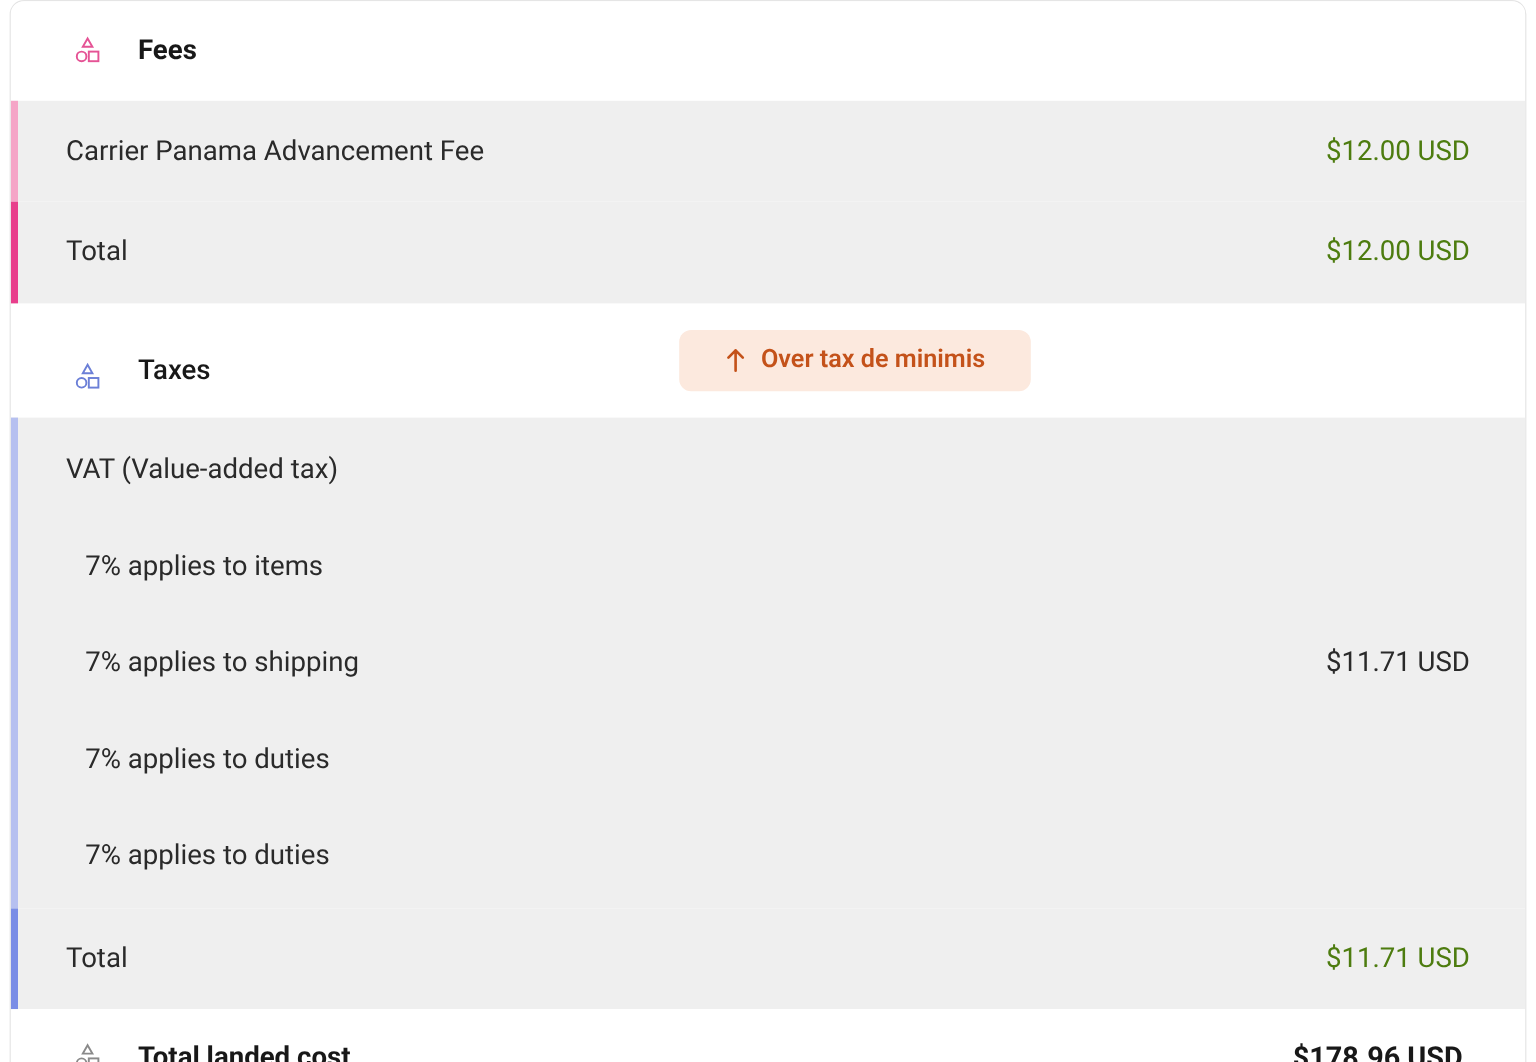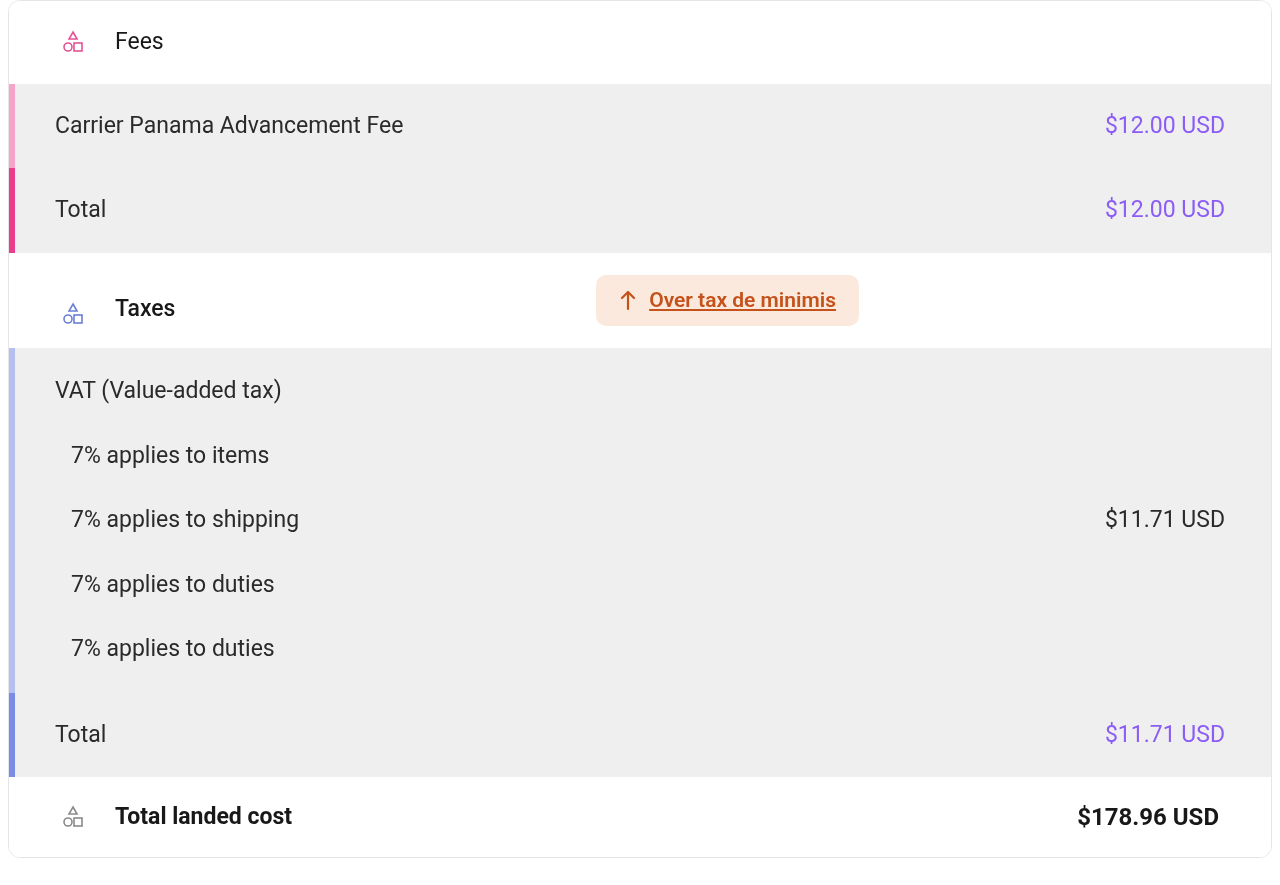--- a/index.html
+++ b/index.html
@@ -29,21 +29,21 @@
       background: #fff;
     }
     .section-header .icon {
       margin-right: 30px;
       display: inline-flex;
       align-items: center;
       justify-content: center;
     }
     .section-header .label {
       font-size: 23px;
-      font-weight: 400;
+      font-weight: 700;
       color: #181818;
     }
     .section-body {
       background: #efefef;
       border-left: 6px solid transparent;
       padding: 0 46px 0 40px;
     }
     .fees-row {
       border-left-color: #f5a5c7;
     }
@@ -57,21 +57,21 @@
       display: flex;
       justify-content: space-between;
       padding: 25px 0;
     }
     .line .left {
       font-size: 23px;
       color: #2a2a2a;
     }
     .line .right {
       font-size: 23px;
-      color: #8b5cf6;
+      color: #4d7c0f;
       white-space: nowrap;
     }
     .line.total .left,
     .line.total .right {
       font-weight: 400;
     }
     .taxes-header {
       display: flex;
       align-items: flex-end;
       padding: 22px 52px;
@@ -86,42 +86,41 @@
       font-weight: 500;
       color: #181818;
     }
     .badge {
       margin-left: auto;
       margin-right: 360px;
       background: #fce9de;
       color: #c4521a;
       font-weight: 600;
       font-size: 21px;
-      padding: 10px 23px;
+      padding: 10px 38px;
       border-radius: 10px;
       display: inline-flex;
       align-items: center;
       gap: 12px;
-      text-decoration: underline;
     }
     .badge .arrow {
       display: inline-flex;
     }
     .vat-block {
       background: #efefef;
       border-left: 6px solid #b6c0f0;
       padding: 26px 46px 26px 40px;
       display: flex;
       justify-content: space-between;
       align-items: center;
     }
     .vat-left {
       display: flex;
       flex-direction: column;
-      gap: 30px;
+      gap: 46px;
     }
     .vat-title {
       font-size: 23px;
       color: #2a2a2a;
     }
     .vat-item {
       font-size: 23px;
       color: #2a2a2a;
       margin-left: 16px;
     }

